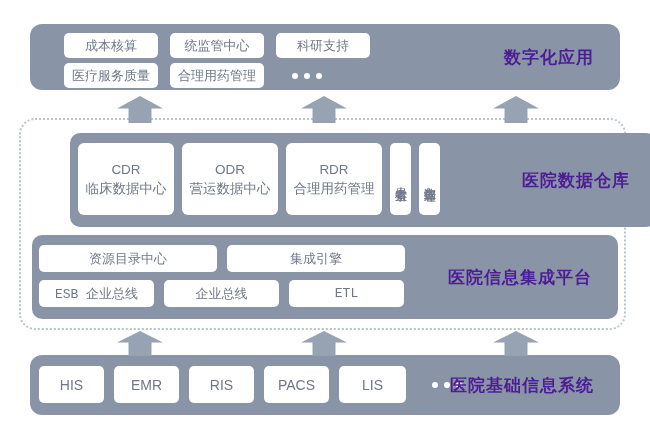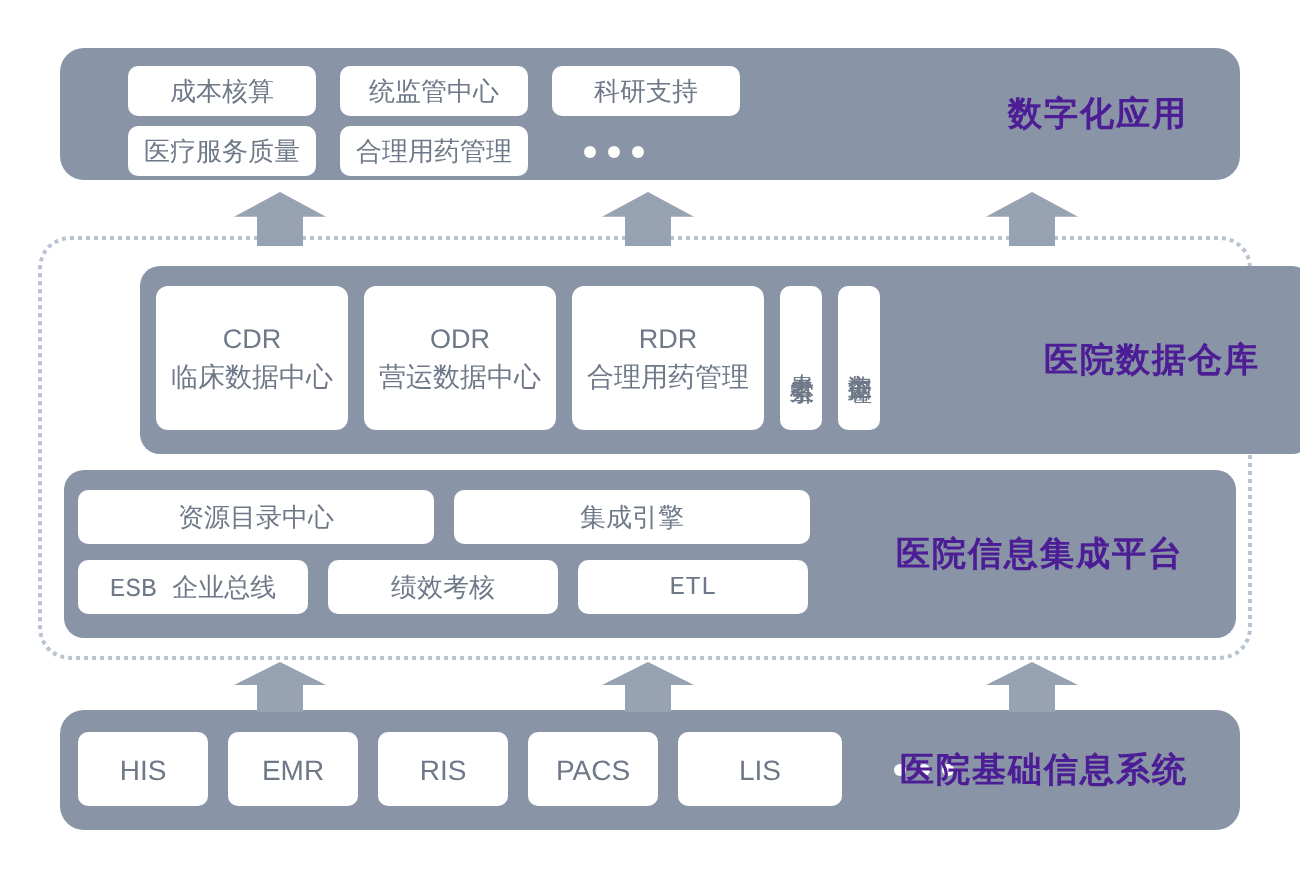--- a/index.html
+++ b/index.html
@@ -49,21 +49,21 @@
   }
   
   .int-row { position:absolute; left:7px; display:flex; gap:10px; }
   .int-row.r1 { top:10px; }
   .int-row.r2 { top:45px;font-family:Liberation Mono, monospace; }
   .int-row.r1 .wbox { width:178px; height:27px; }
   .int-row.r2 .wbox { width:115px; height:27px; }
   
   .fnd-row { position:absolute; left:9px; top:11px; display:flex; gap:10px; align-items:center; }
   .fnd-row .wbox { width:65px; height:37px; font-size:14px; }
-  .fnd-row .wbox.wide { width:82px; }
+  .fnd-row .wbox.wide { width:67px; }
   
   .arrow {
     position:absolute; width:46px; height:27px; background:#97a2b2;
     clip-path:polygon(50% 0, 100% 46%, 75% 46%, 75% 100%, 25% 100%, 25% 46%, 0 46%);
   }
   .arrow.z1 { top:96px; }
   .arrow.z2 { top:331px; height:25px; }
   .arrow.a1 { left:117px; }
   .arrow.a2 { left:301px; }
   .arrow.a3 { left:493px; }
@@ -113,21 +113,21 @@
     <div class="band-label">医院数据仓库</div>
   </div>
 
   <div class="band" id="band-integration">
     <div class="int-row r1">
       <div class="wbox">资源目录中心</div>
       <div class="wbox">集成引擎</div>
     </div>
     <div class="int-row r2">
       <div class="wbox">ESB 企业总线</div>
-      <div class="wbox">绩效考核</div>
+      <div class="wbox">企业总线</div>
       <div class="wbox">ETL</div>
     </div>
     <div class="band-label">医院信息集成平台</div>
   </div>
 
   <div class="band" id="band-foundation">
     <div class="fnd-row">
       <div class="wbox">HIS</div>
       <div class="wbox">EMR</div>
       <div class="wbox">RIS</div>

